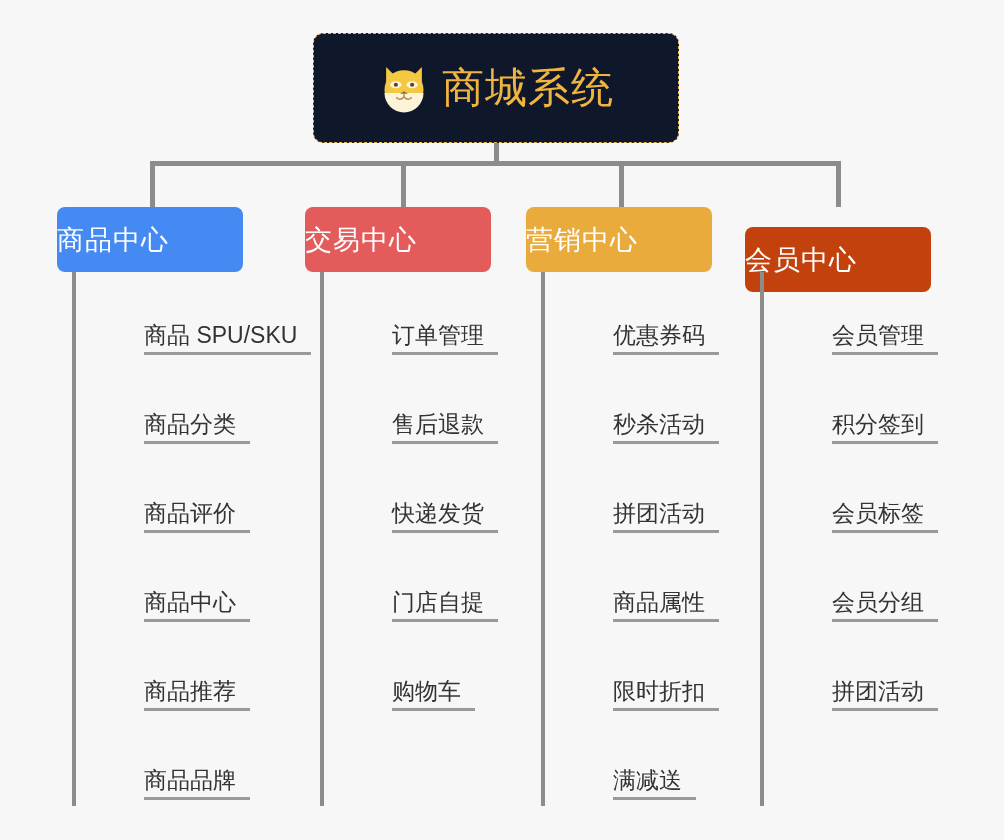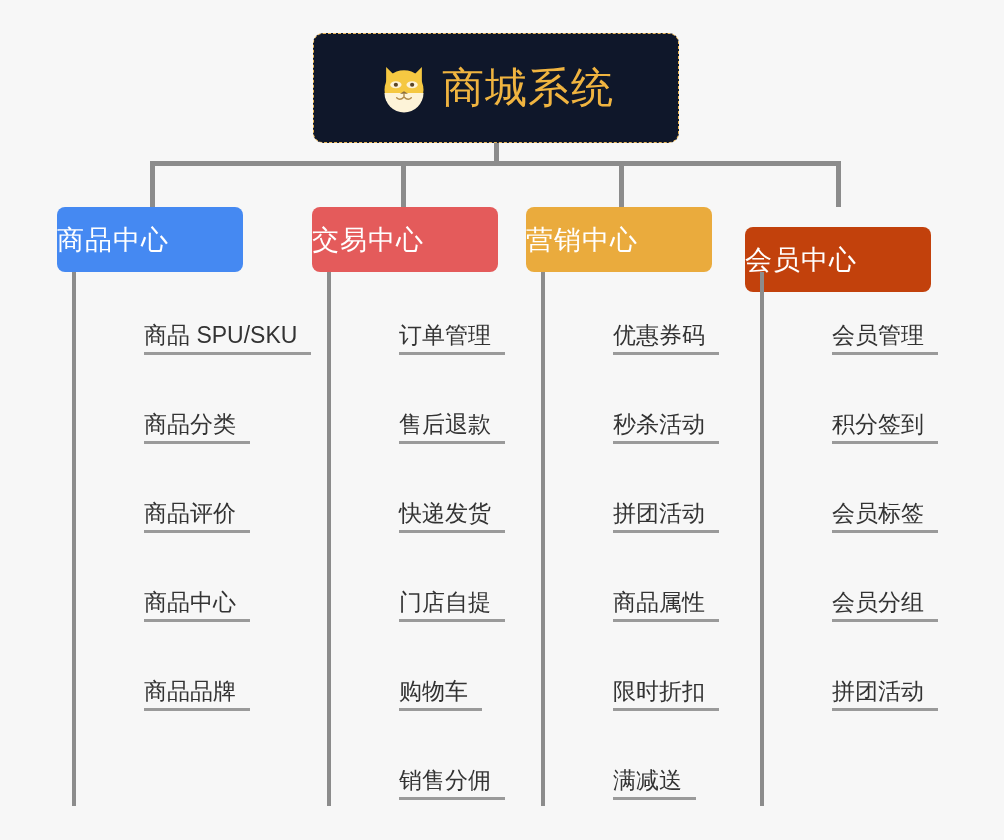--- a/index.html
+++ b/index.html
@@ -107,21 +107,21 @@
     white-space: nowrap;
     line-height: 1.1;
     padding-right: 14px;
     border-bottom: 3px solid #9a9a9a;
     padding-bottom: 4px;
   }
 
   
   #col-0 { left: 57px; }
   #col-0 .cat-node { width: 186px; background: #4589f2; }
-  #col-1 { left: 312px; }
+  #col-1 { left: 305px; }
   #col-1 .cat-node { width: 186px; background: #e45b5b; }
   #col-2 { left: 526px; }
   #col-2 .cat-node { width: 186px; background: #eaab3d; }
   #col-3 { left: 745px; }
   #col-3 .cat-node { width: 186px; background: #c2410c; margin-top: 20px; }
 </style>
 </head>
 <body>
 
 <div id="diagram">
@@ -161,20 +161,23 @@
       <div class="item">
           <span class="item-label">商品分类</span>
         </div>
       <div class="item">
           <span class="item-label">商品评价</span>
         </div>
       <div class="item">
           <span class="item-label">商品中心</span>
         </div>
       <div class="item">
+          <span class="item-label">商品推荐</span>
+        </div>
+      <div class="item">
           <span class="item-label">商品品牌</span>
         </div>
     </div>
   </div>
 
   <div class="column" id="col-1">
     <div class="cat-node">
       <span>交易中心</span>
     </div>
     <div class="spine" style="height:534px;"></div>
@@ -187,23 +190,20 @@
         </div>
       <div class="item">
           <span class="item-label">快递发货</span>
         </div>
       <div class="item">
           <span class="item-label">门店自提</span>
         </div>
       <div class="item">
           <span class="item-label">购物车</span>
         </div>
-      <div class="item">
-          <span class="item-label">销售分佣</span>
-        </div>
     </div>
   </div>
 
   <div class="column" id="col-2">
     <div class="cat-node">
       <span>营销中心</span>
     </div>
     <div class="spine" style="height:534px;"></div>
     <div class="items">
       <div class="item">

